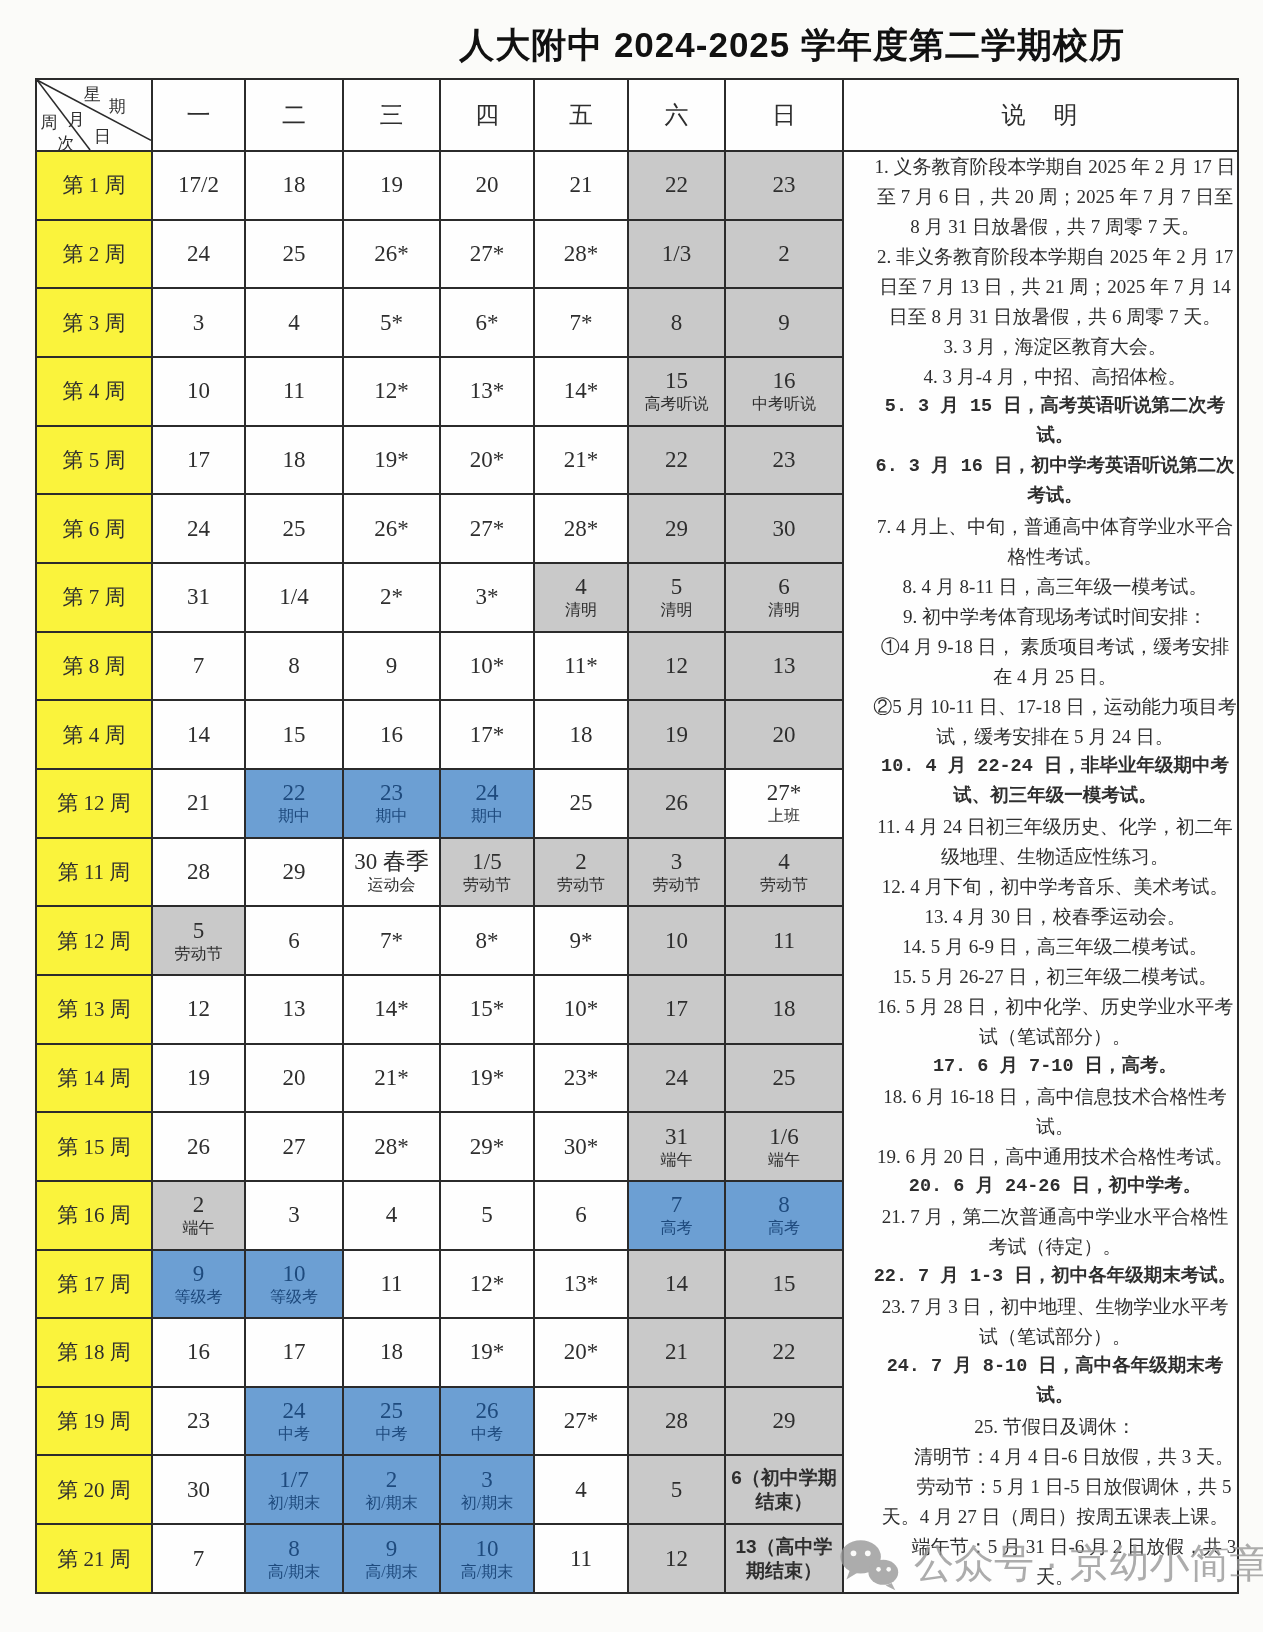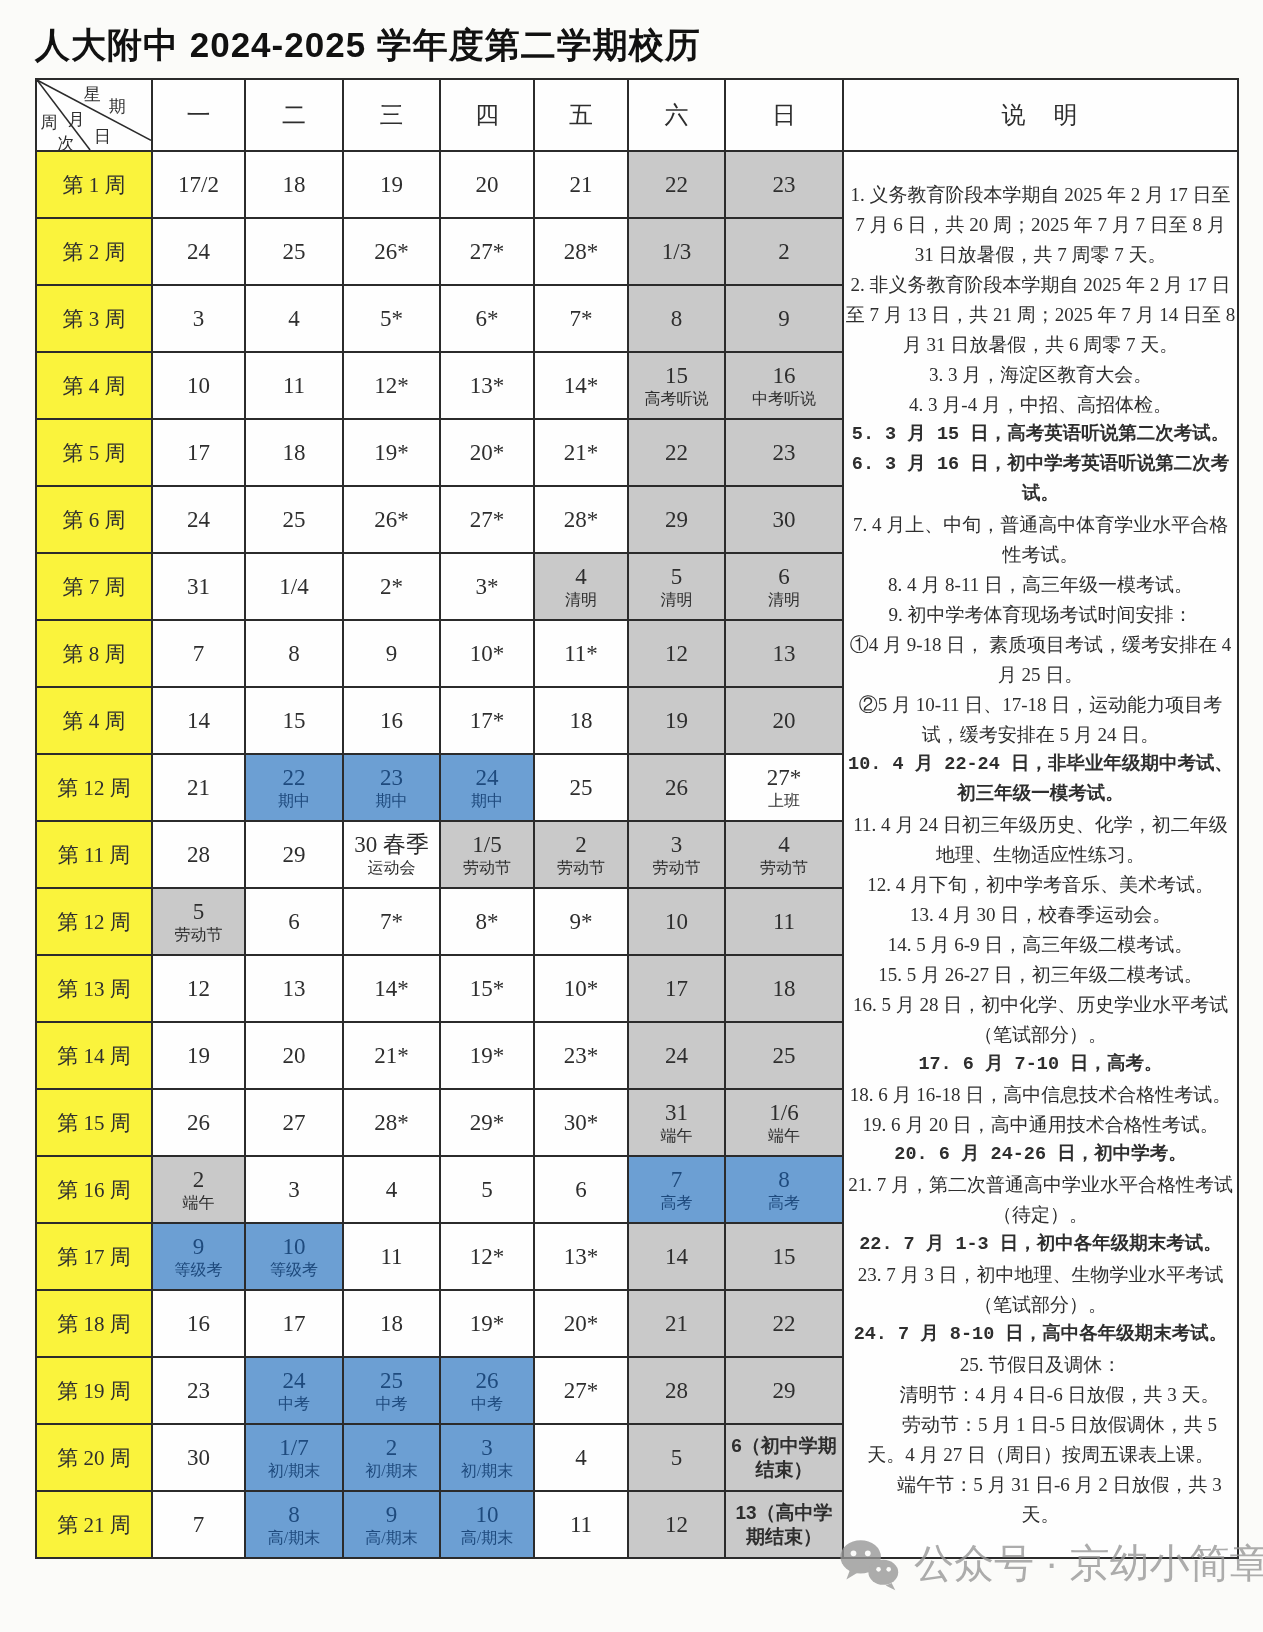--- a/index.html
+++ b/index.html
@@ -6,21 +6,21 @@
     --yellow:#faf33c; --gray:#c9c9c9; --blue:#6c9fd3; --blue-text:#1e4a7d;
     --border:#2b2b2b; --ink:#2e2e2e;
   }
   html,body{margin:0;padding:0;}
   body{
     width:1263px;height:1632px;position:relative;background:#fbfbf9;
     font-family:"Liberation Serif","DejaVu Serif",serif;color:var(--ink);
     overflow:hidden;
   }
   .title{
-    position:absolute;top:22px;left:35px;width:1090px;text-align:left;
+    position:absolute;top:22px;left:35px;width:1090px;text-align:right;
     font-family:"Liberation Sans","DejaVu Sans",sans-serif;
     font-size:35px;font-weight:700;color:#111;letter-spacing:1px;
   }
   table.cal{
     position:absolute;left:35px;top:78px;width:1202px;
     border-collapse:collapse;table-layout:fixed;background:#fefefe;
   }
   table.cal td,table.cal th{
     border:2px solid var(--border);padding:0;text-align:center;vertical-align:middle;
   }
@@ -42,21 +42,21 @@
   th.corner svg{position:absolute;inset:0;width:100%;height:100%;}
   th.corner span{position:absolute;font-size:17px;font-weight:400;line-height:1;}
   .c-xing{left:41%;top:8%;}  .c-qi{left:63%;top:25%;}
   .c-yue{left:27%;top:44%;}  .c-ri{left:50%;top:68%;}
   .c-zhou{left:3%;top:48%;}  .c-ci{left:18%;top:79%;}
   
   td.notes{
     vertical-align:top;text-align:left;background:#fefefe;
     padding:3px 10px 2px 12px;font-size:19px;line-height:30px;
   }
-  td.notes .n{margin:0;}
+  td.notes .n{margin:0;padding-left:29px;}
   td.notes .n.bold{
     font-family:Liberation Mono, monospace;font-weight:700;font-size:18.5px;
   }
   td.notes .n.indent{text-indent:2em;text-align:center;}
   .footer{
     position:absolute;left:35px;top:1632px;width:1030px;text-align:center;
     font-size:23px;color:#222;white-space:nowrap;
   }
   .watermark{
     position:absolute;left:838px;top:1536px;display:flex;align-items:center;gap:14px;

